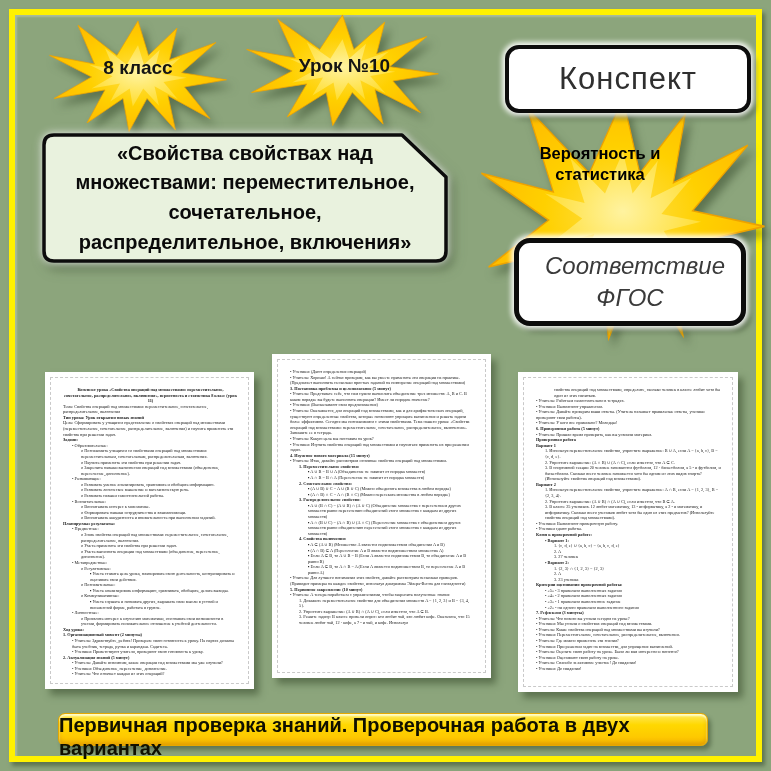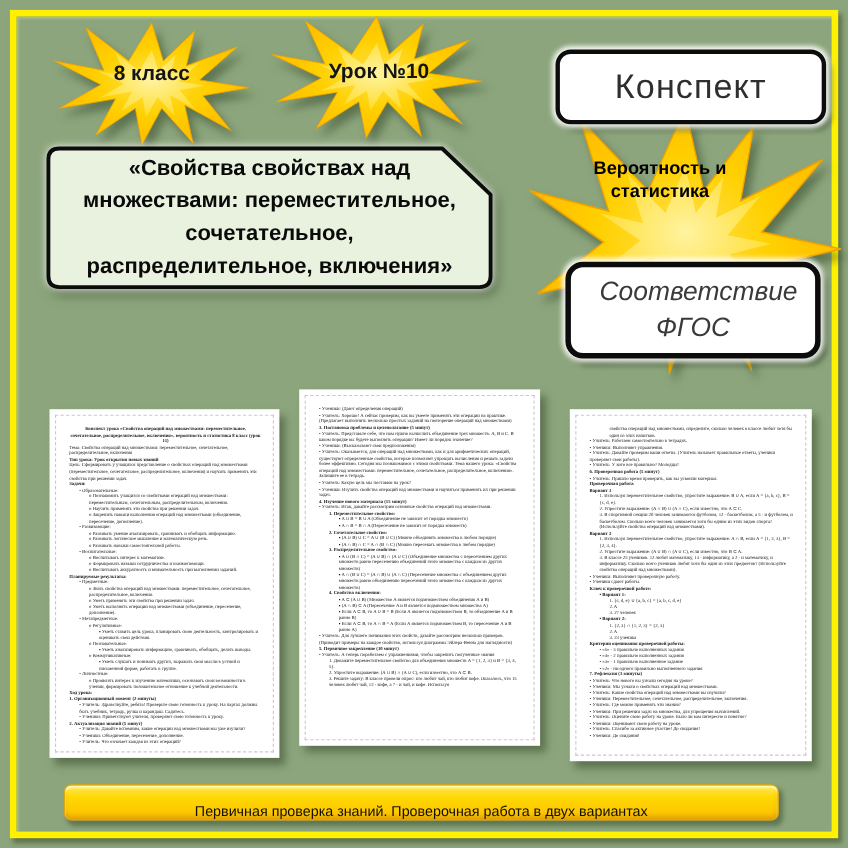--- a/index.html
+++ b/index.html
@@ -69,22 +69,22 @@
   .pline{white-space:normal;}
   .pline.b{font-weight:bold;}
   .pline.c{text-align:center;}
   
   .banner{
     position:absolute;left:58px;top:713px;width:648px;height:31px;border-radius:7px;
     background:linear-gradient(#ffe95e 0%,#ffd800 35%,#fdbf00 100%);
     border:1px solid #e5a800;
     box-shadow:inset 0 2px 2px rgba(255,255,210,.95), inset 0 -3px 4px rgba(190,120,0,.45),
                3px 4px 4px rgba(45,65,35,.45);
-    display:flex;align-items:flex-end;justify-content:center;
-    font-size:13px;font-weight:normal;color:#101000;
+    display:flex;align-items:flex-start;justify-content:center;
+    font-size:20px;font-weight:bold;color:#101000;
   }
 </style>
 </head>
 <body>
 
 <div class="frame"></div>
 
 <div class="burst burst-grade">
   <svg viewBox="0 0 240 160" preserveAspectRatio="none">
     <defs>

